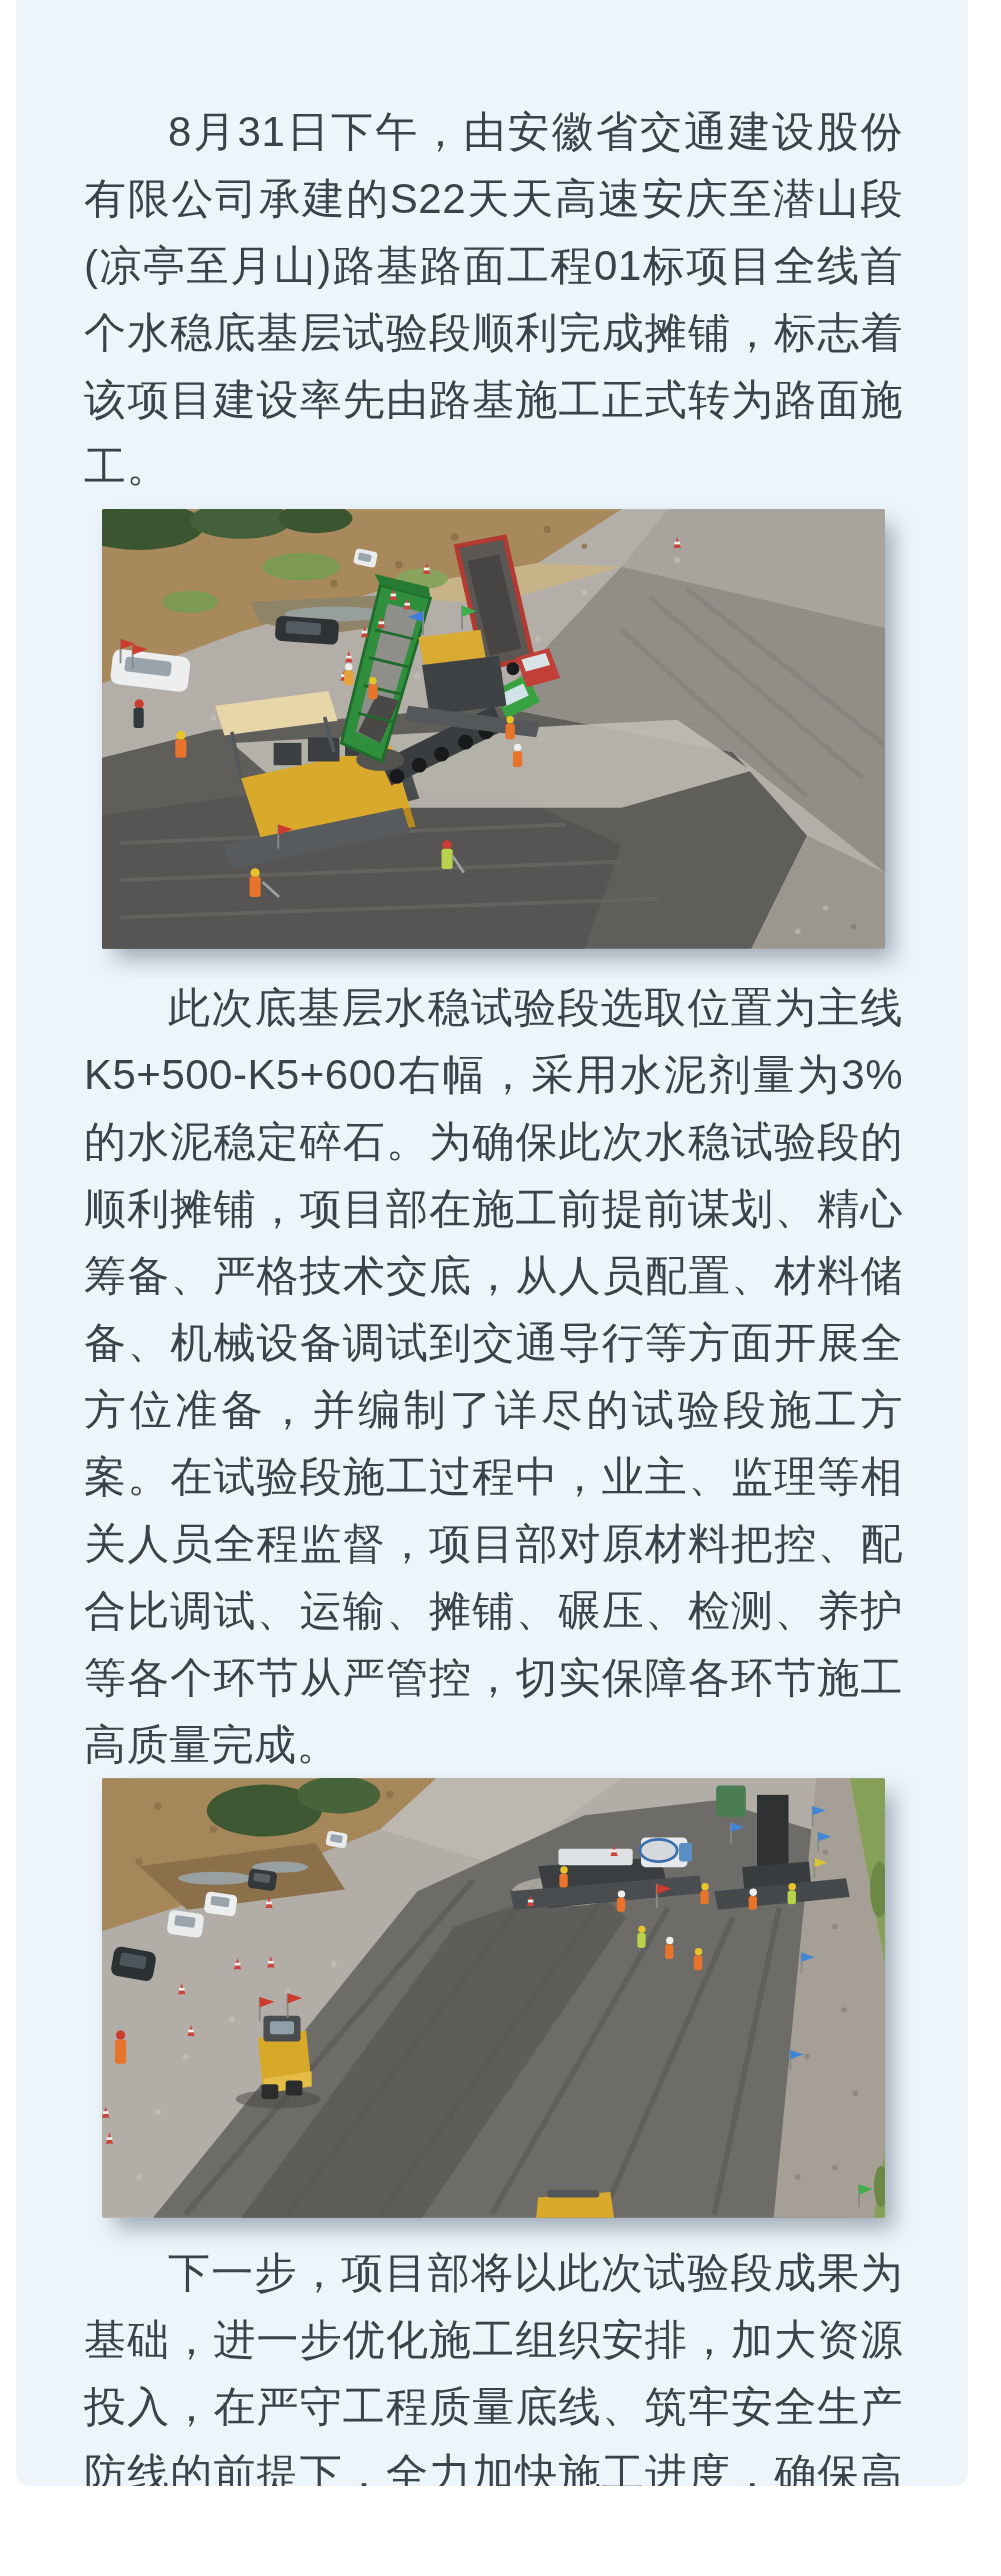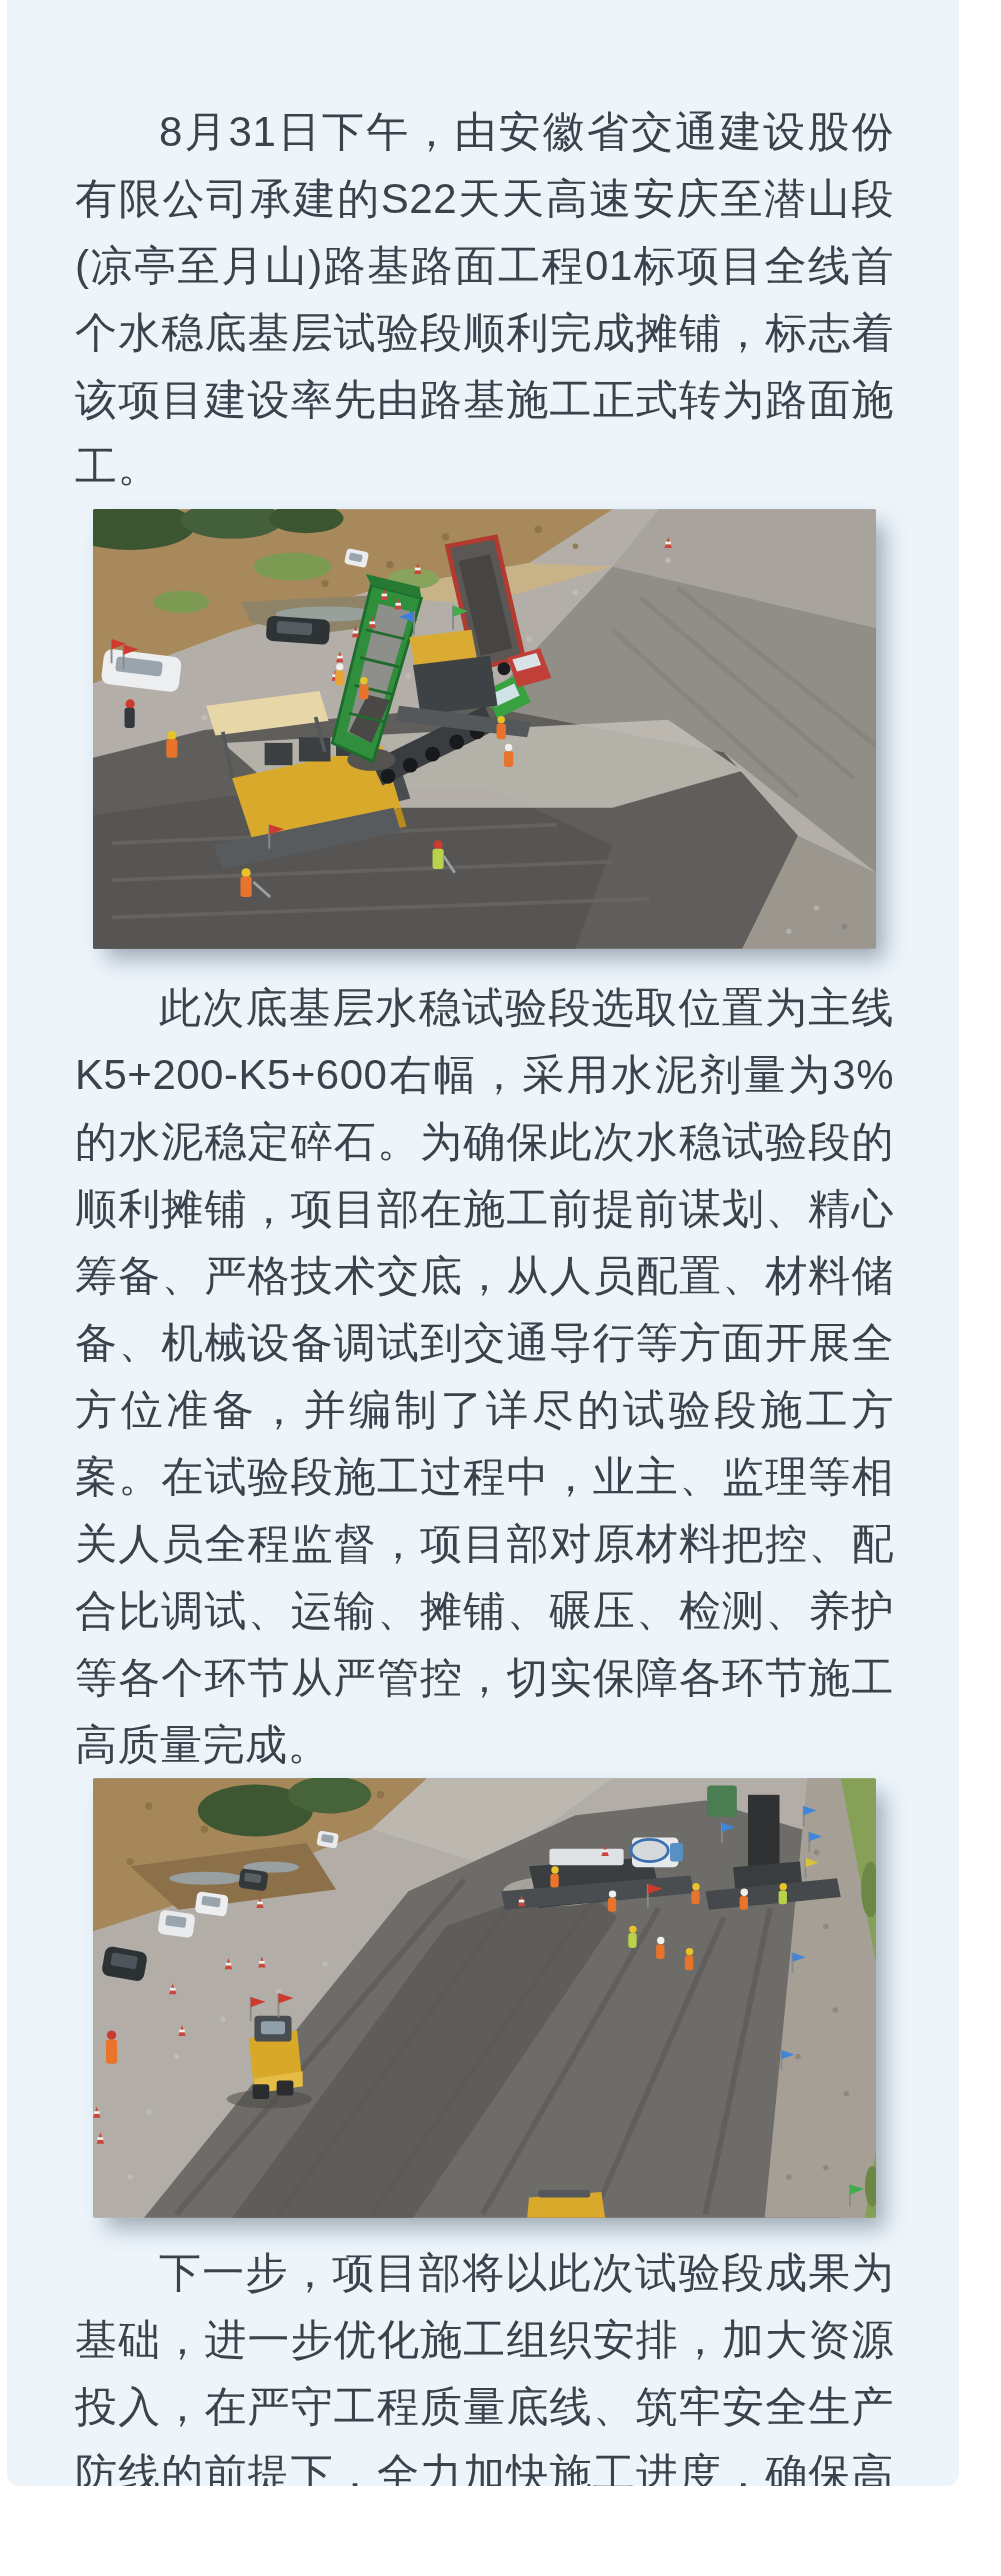--- a/index.html
+++ b/index.html
@@ -6,21 +6,21 @@
   body{
     width:1001px;height:2576px;
     background:var(--page-bg,#ffffff);
     font-family:"Liberation Sans","DejaVu Sans",sans-serif;
     overflow:hidden;
   }
   .page{width:1001px;height:2576px;background:var(--page-bg,#ffffff);}
   .card{
     box-sizing:border-box;
     width:952px;height:2486px;
-    margin-left:7px;
+    margin-left:16px;
     background:var(--card-bg,#edf5fb);
     border-radius:0 0 13px 13px;
     padding:98px 65px 0 68px;
     overflow:hidden;
   }
   .para{
     margin:0;
     font-size:42px;
     line-height:67px;
     color:var(--text-color,#3a424c);
@@ -241,21 +241,21 @@
               <rect x="-5" y="-1" width="10" height="16" rx="3" fill="#e8732a"></rect>
             </g>
           <g transform="translate(266,175)">
               <circle cx="0" cy="-5" r="4" fill="#f0efec"></circle>
               <rect x="-5" y="-1" width="10" height="16" rx="3" fill="#e8a23a"></rect>
             </g>
         </g>
       </svg>
     </figure>
 
-    <p class="para">此次底基层水稳试验段选取位置为主线K5+200-K5+600右幅，采用水泥剂量为3%的水泥稳定碎石。为确保此次水稳试验段的顺利摊铺，项目部在施工前提前谋划、精心筹备、严格技术交底，从人员配置、材料储备、机械设备调试到交通导行等方面开展全方位准备，并编制了详尽的试验段施工方案。在试验段施工过程中，业主、监理等相关人员全程监督，项目部对原材料把控、配合比调试、运输、摊铺、碾压、检测、养护等各个环节从严管控，切实保障各环节施工高质量完成。</p>
+    <p class="para">此次底基层水稳试验段选取位置为主线K5+500-K5+600右幅，采用水泥剂量为3%的水泥稳定碎石。为确保此次水稳试验段的顺利摊铺，项目部在施工前提前谋划、精心筹备、严格技术交底，从人员配置、材料储备、机械设备调试到交通导行等方面开展全方位准备，并编制了详尽的试验段施工方案。在试验段施工过程中，业主、监理等相关人员全程监督，项目部对原材料把控、配合比调试、运输、摊铺、碾压、检测、养护等各个环节从严管控，切实保障各环节施工高质量完成。</p>
 
     <figure class="photo-figure" id="figure2" role="img" aria-label="航拍：试验段碾压现场，黄色压路机在新摊铺的水稳层上作业">
       <svg viewBox="0 0 844 474" xmlns="http://www.w3.org/2000/svg">
         <defs>
           <g id="cone2">
               <polygon points="0,0 4,12 -4,12" fill="#c9463a"></polygon>
               <rect x="-3" y="5" width="6" height="3" fill="#f0efec"></rect>
             </g>
           <g id="flagR2">
               <line x1="0" y1="0" x2="0" y2="-26" stroke="#8a8a88" stroke-width="2"></line>

